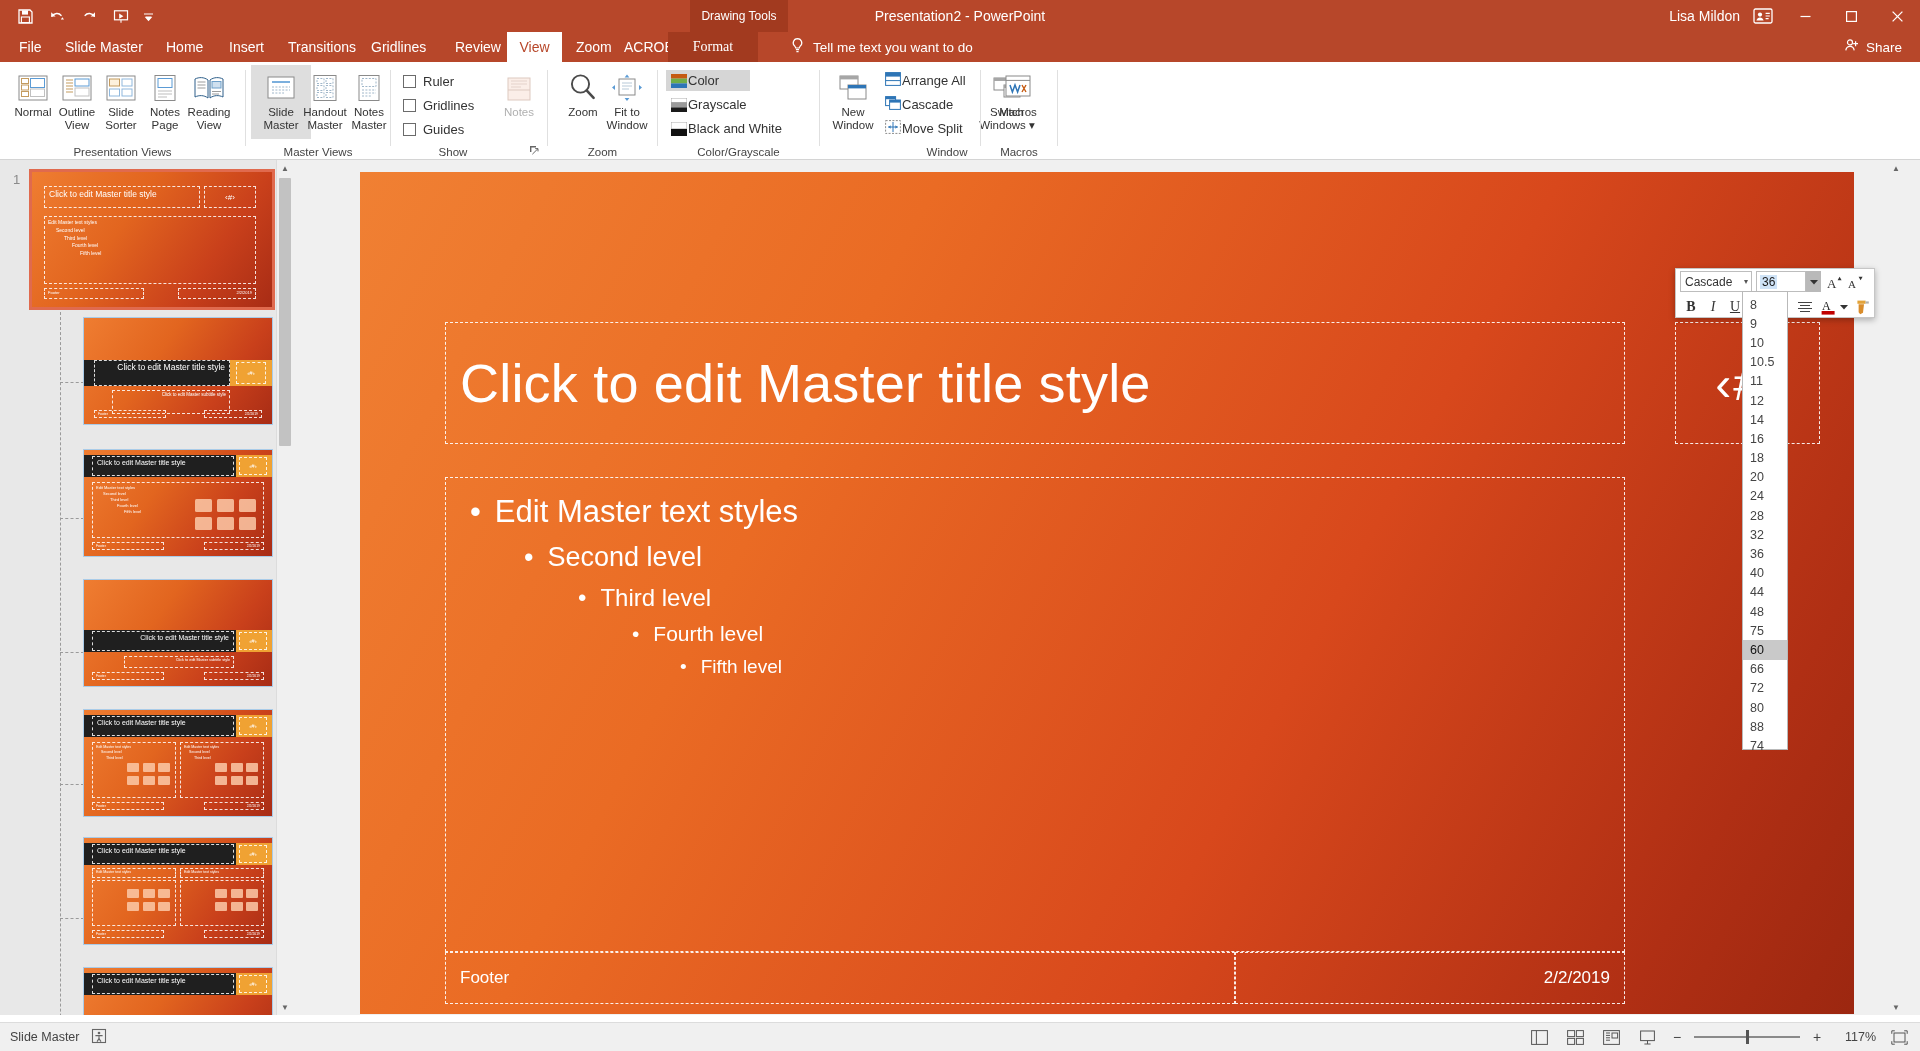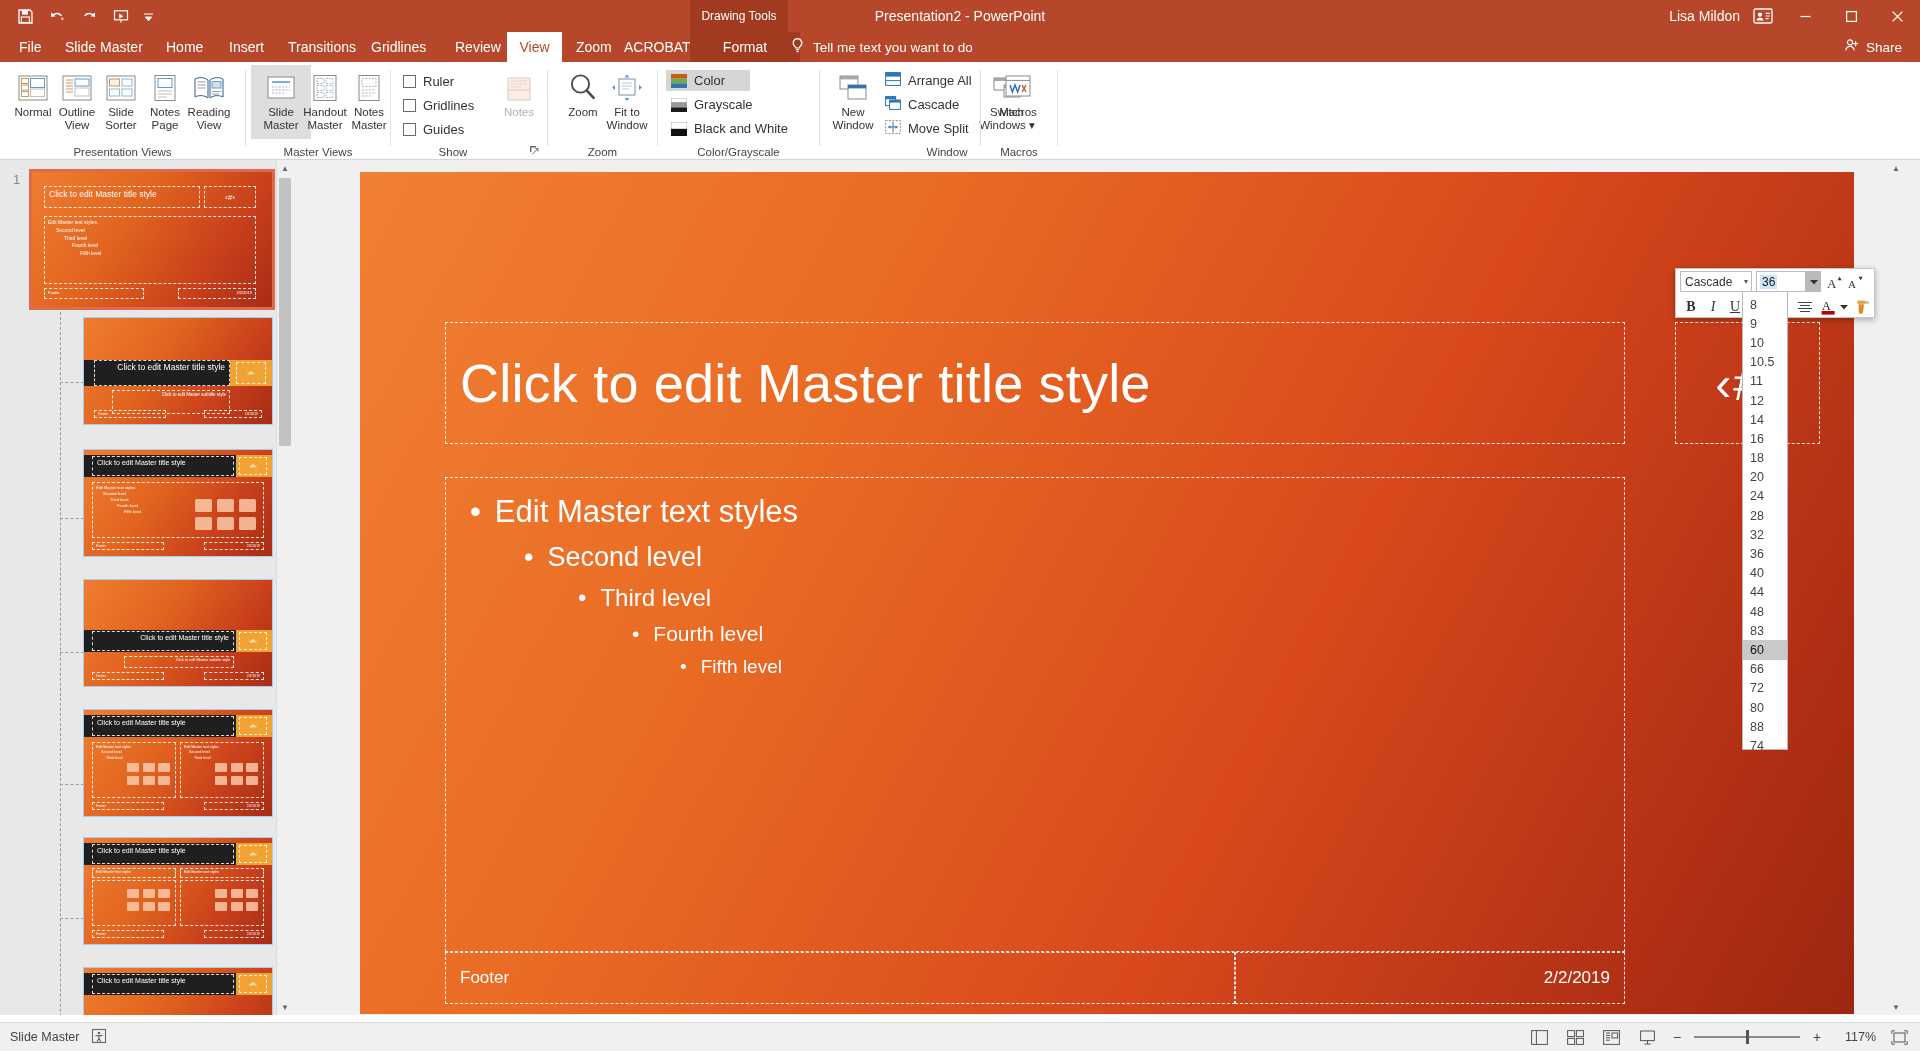--- a/index.html
+++ b/index.html
@@ -96,21 +96,21 @@
 
   .chkrow {
     position: absolute; left: 0; height: 22px; display: flex; align-items: center; gap: 7px;
     font-size: 13px; color: #333; padding: 0 4px;
   }
   .chkbox {
     width: 13px; height: 13px; border: 1px solid #6b6b6b; background: #fff; flex: none;
   }
 
   .smallrow {
-    position: absolute; height: 21px; display: flex; align-items: center; gap: 7px;
+    position: absolute; height: 21px; display: flex; align-items: center; gap: 1px;
     font-size: 13px; color: #333; padding: 0 5px; white-space: nowrap;
   }
   .smallrow.sel { background: #d6d6d6; }
   .swatch { width: 16px; height: 14px; flex: none; border: 1px solid #777; }
 
   .dlglaunch {
     position: absolute; font-size: 10px; color: #666;
   }
 
   
@@ -326,21 +326,21 @@
     <div class="tab" style="left:8px;">File</div>
     <div class="tab" style="left:54px;">Slide Master</div>
     <div class="tab" style="left:155px;">Home</div>
     <div class="tab" style="left:218px;">Insert</div>
     <div class="tab" style="left:277px;">Transitions</div>
     <div class="tab" style="left:360px;">Gridlines</div>
     <div class="tab" style="left:444px;">Review</div>
     <div class="tab active" style="left:507px;width:55px;padding:0;">View</div>
     <div class="tab" style="left:565px;">Zoom</div>
     <div class="tab" style="left:613px;">ACROBAT</div>
-    <div class="tab ctx" style="left:690px;width:110px;padding:0;">Format</div>
+    <div class="tab ctx" style="left:668px;width:90px;padding:0;font-family:Liberation Serif, serif;">Format</div>
 
     <div class="tellme">
       <span>
         <svg width="15" height="17" viewBox="0 0 15 17">
             <path d="M7.5 1.6a4.3 4.3 0 0 0-2.6 7.7c.5.5.8 1 .8 1.7h3.6c0-.7.3-1.2.8-1.7A4.3 4.3 0 0 0 7.5 1.6z" fill="none" stroke="#fff" stroke-width="1.2"></path>
             <path d="M5.9 12.6h3.2M6.4 14.6h2.2" stroke="#fff" stroke-width="1.2"></path>
           </svg>
       </span>
       <span>Tell me text you want to do</span>
     </div>
@@ -988,21 +988,21 @@
     <div class="sizeopt">16</div>
     <div class="sizeopt">18</div>
     <div class="sizeopt">20</div>
     <div class="sizeopt">24</div>
     <div class="sizeopt">28</div>
     <div class="sizeopt">32</div>
     <div class="sizeopt">36</div>
     <div class="sizeopt">40</div>
     <div class="sizeopt">44</div>
     <div class="sizeopt">48</div>
-    <div class="sizeopt">83</div>
+    <div class="sizeopt">75</div>
     <div class="sizeopt sel">60</div>
     <div class="sizeopt">66</div>
     <div class="sizeopt">72</div>
     <div class="sizeopt">80</div>
     <div class="sizeopt">88</div>
     <div class="sizeopt">74</div>
   </div>
 
   <div class="statusbar">
     <div class="sb-left">

